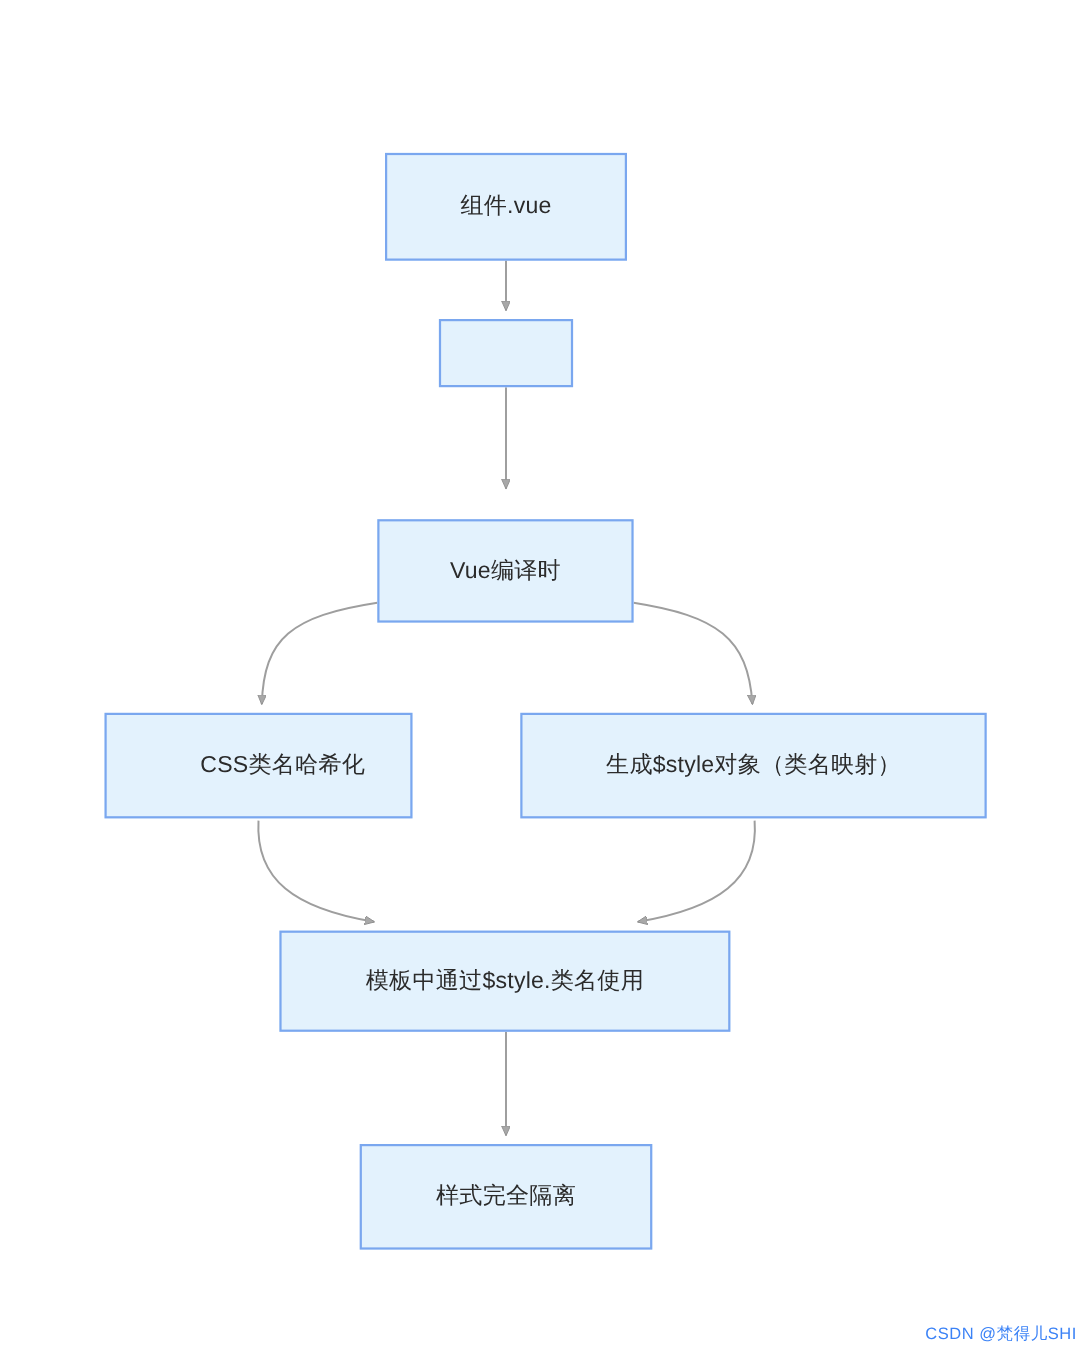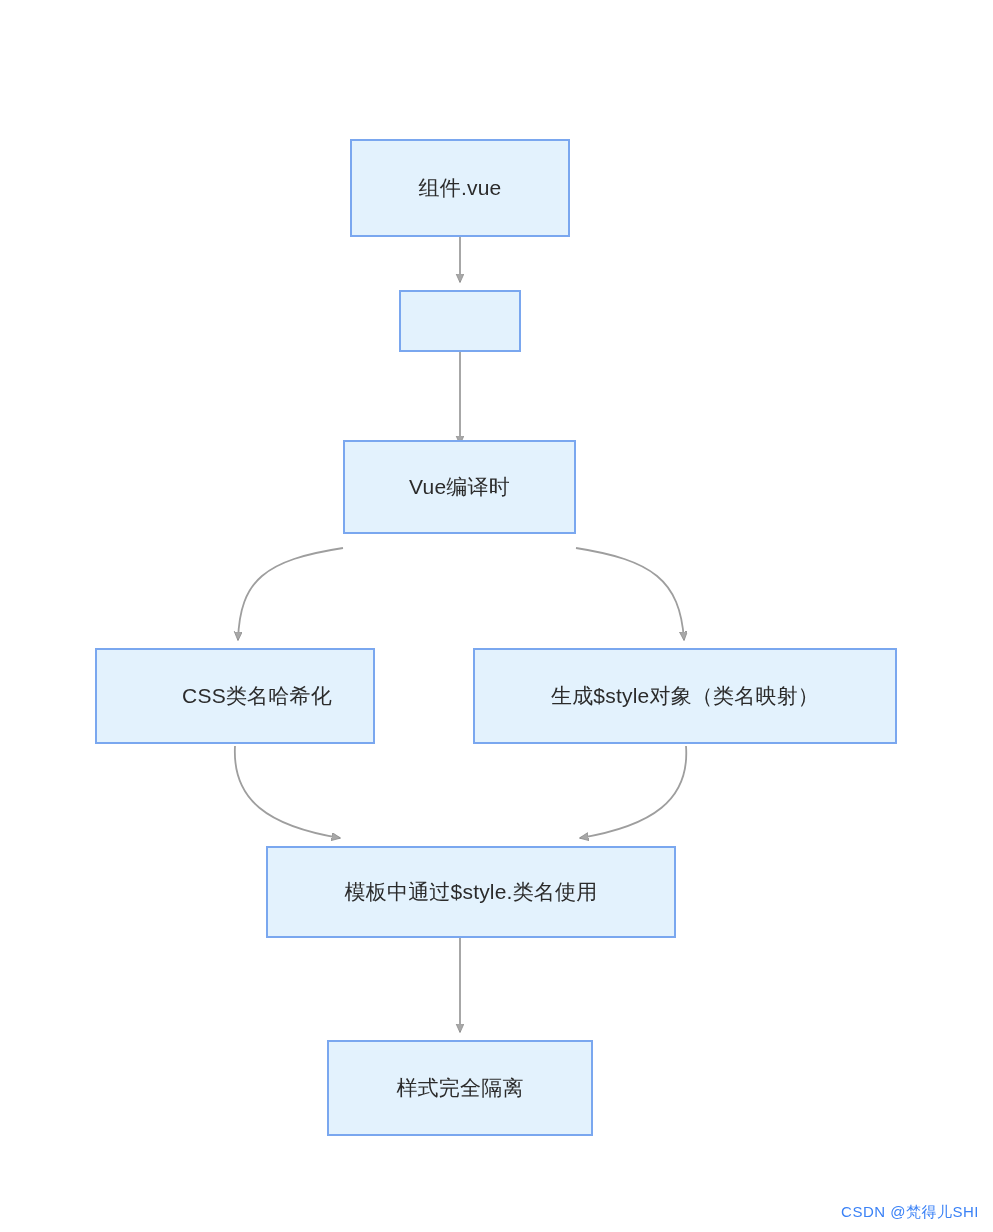--- a/index.html
+++ b/index.html
@@ -48,24 +48,24 @@
     color: #2b2b2b;
     font-size: 21px;
     line-height: 1.3;
     letter-spacing: 0.2px;
     white-space: nowrap;
   }
 
   
   #node-component      { left: 350px; top: 94px;  width: 220px; height: 98px; margin-top: 45px; }
   #node-blank          { left: 399px; top: 290px; width: 122px; height: 62px; }
-  #node-compile        { left: 343px; top: 440px; width: 233px; height: 94px; }
+  #node-compile        { left: 343px; top: 472px; width: 233px; height: 94px; }
   #node-hash           { left: 95px;  top: 648px; width: 280px; height: 96px; padding-left: 44px; }
   #node-style-object   { left: 473px; top: 648px; width: 424px; height: 96px; }
-  #node-template-usage { left: 266px; top: 846px; width: 410px; height: 92px; }
+  #node-template-usage { left: 254px; top: 846px; width: 410px; height: 92px; }
   #node-isolation      { left: 327px; top: 1040px; width: 266px; height: 96px; }
 
   #watermark {
     position: absolute;
     right: 14px;
     bottom: 10px;
     z-index: 3;
     color: #3b82f6;
     font-size: 15px;
     letter-spacing: 0.5px;

